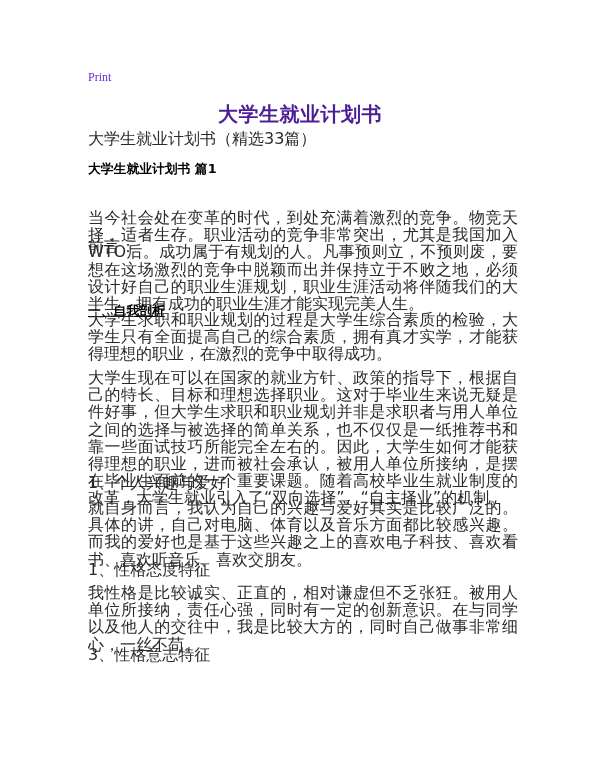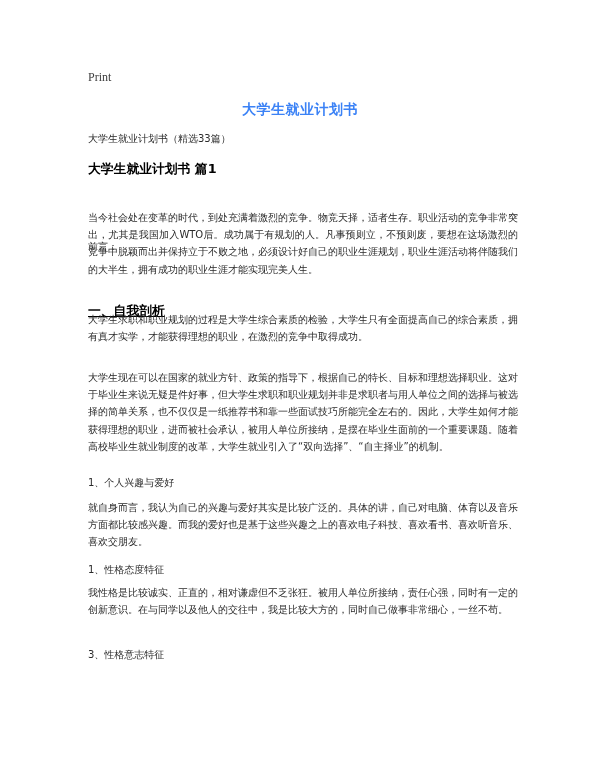--- a/index.html
+++ b/index.html
@@ -4,29 +4,29 @@
   <style>
     html, body { margin: 0; padding: 0; background: #ffffff; }
     body {
       width: 600px; height: 776px; overflow: hidden; position: relative;
       font-family: "DejaVu Sans", "Liberation Sans", sans-serif;
       color: #222222;
     }
     .print-label {
       position: absolute; left: 88px; top: 70px;
       font-family: "Liberation Serif", "DejaVu Serif", serif;
-      font-size: 12px; color: #404040;
+      font-size: 12px; color: #6d28d9;
     }
     .doc-title {
       position: absolute; left: 0; width: 600px; top: 101px; text-align: center;
-      font-size: 14px; font-weight: bold; color: #3b82f6; letter-spacing: 0.5px;
+      font-size: 20px; font-weight: bold; color: #4c1d95; letter-spacing: 0.5px;
     }
     .p {
       position: absolute; left: 88px; width: 430px;
-      font-size: 10px; line-height: 17.2px; color: #2a2a2a;
+      font-size: 16px; line-height: 17.2px; color: #2a2a2a;
       text-align: justify; text-justify: inter-character; word-break: break-all;
     }
     .bold { font-weight: bold; color: #000000; font-size: 12.8px; }
   </style>
 </head>
 <body>
 
 <div class="print-label">Print</div>
 <div class="doc-title">大学生就业计划书</div>
 

